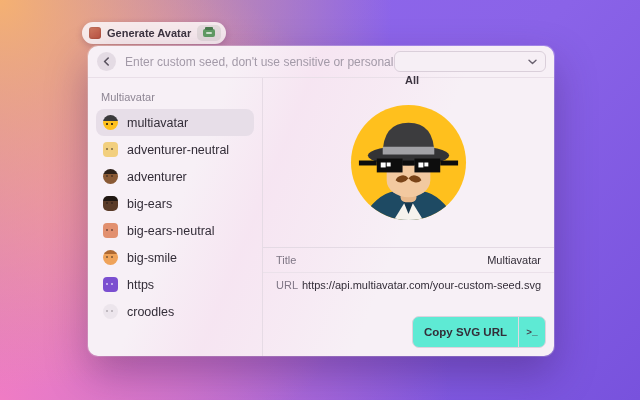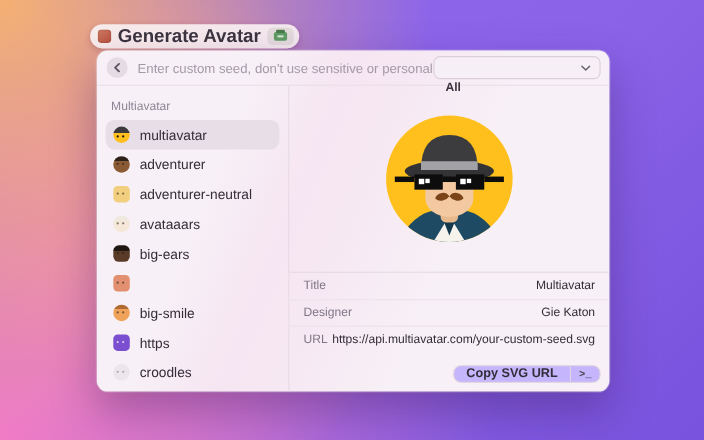--- a/index.html
+++ b/index.html
@@ -13,21 +13,21 @@
       radial-gradient(circle at 18% 55%, rgba(242,140,190,.85) 0%, rgba(242,140,190,0) 45%),
       linear-gradient(135deg, #9168ec 0%, #8a63e8 55%, #7852dd 100%);
   }
 
   
   .tag { position:absolute; left:82px; top:22px; height:22px; display:flex; align-items:center; gap:6px;
     padding:0 5px 0 7px; background:rgba(250,241,243,.92); border-radius:12px;
     box-shadow:0 2px 6px rgba(80,30,80,.25); }
   .tag-appicon { width:12px; height:12px; border-radius:3px;
     background:linear-gradient(145deg,#d07a63,#b9513f); box-shadow:inset 0 0 2px rgba(0,0,0,.25); }
-  .tag-label { font-size:17px; font-weight:bold; color:#3c3440; }
+  .tag-label { font-size:11px; font-weight:bold; color:#3c3440; }
   .tag-badge { width:24px; height:16px; border-radius:5px; background:#e3dadc; display:flex; align-items:center; justify-content:center; }
   .printer { width:12px; height:8px; border-radius:2px; background:#5f9c63; position:relative; }
   .printer::before { content:""; position:absolute; left:2px; top:-2px; width:8px; height:3px; background:#4a7a4e; border-radius:1px; }
   .printer::after { content:""; position:absolute; left:3px; top:3px; width:6px; height:2px; background:#cfe3cf; border-radius:1px; }
 
   
   .window { position:absolute; left:88px; top:46px; width:466px; height:310px; border-radius:10px;
     background:#f7f0f6; overflow:hidden;
     box-shadow:0 18px 40px rgba(55,20,80,.35), 0 0 0 1px rgba(255,255,255,.25); }
   .window::after { content:""; position:absolute; inset:0; pointer-events:none;
@@ -76,22 +76,22 @@
   .preview-wrap { position:absolute; left:0; right:0; top:0; height:169px;
     display:flex; align-items:center; justify-content:center; }
 
   .meta { position:absolute; left:0; right:0; top:169px; border-top:1px solid #e4dae4; }
   .meta-row { height:24.5px; display:flex; align-items:center; justify-content:space-between;
     padding:0 13px; border-bottom:1px solid #ebe1ea; }
   .meta-row:last-child { border-bottom:none; }
   .meta-label { font-size:11px; color:#7f7685; }
   .meta-value { font-size:11px; color:#332d38; }
 
-  .actions { position:absolute; right:8px; bottom:8px; height:16px; display:flex; align-items:stretch;
-    background:#c4b5fd; border:1px solid #ddd2dd; border-radius:7px; overflow:hidden; }
+  .actions { position:absolute; right:8px; bottom:8px; height:32px; display:flex; align-items:stretch;
+    background:#5eead4; border:1px solid #ddd2dd; border-radius:7px; overflow:hidden; }
   .copy-btn { border:none; background:transparent; padding:0 11px; font-family:inherit;
     font-size:11.5px; font-weight:bold; color:#332d38; cursor:pointer; }
   .act-div { width:1px; background:#e2d7e1; }
   .term-btn { border:none; background:transparent; width:26px; cursor:pointer;
     font-family:"Liberation Mono","DejaVu Sans Mono",monospace; font-size:9.5px; font-weight:bold; color:#4a434f; }
 </style>
 </head>
 <body>
 
 <div class="stage">
@@ -126,37 +126,34 @@
       <div class="sidebar">
         <div class="section-title">Multiavatar</div>
 
         <div class="row selected">
           <span class="mini i-multiavatar"></span>
           <span class="row-label">multiavatar</span>
         </div>
 
 
         <div class="row">
+          <span class="mini i-adventurer-neutral"></span>
+          <span class="row-label">adventurer-neutral</span>
+        </div>
+        <div class="row">
           <span class="mini i-adventurer"></span>
           <span class="row-label">adventurer</span>
         </div>
         <div class="row">
-          <span class="mini i-adventurer-neutral"></span>
-          <span class="row-label">adventurer-neutral</span>
-        </div>
-        <div class="row">
-          <span class="mini i-avataaars"></span>
-          <span class="row-label">avataaars</span>
-        </div>
-        <div class="row">
           <span class="mini i-big-ears"></span>
           <span class="row-label">big-ears</span>
         </div>
         <div class="row">
           <span class="mini i-big-ears-neutral"></span>
+          <span class="row-label">big-ears-neutral</span>
         </div>
         <div class="row">
           <span class="mini i-big-smile"></span>
           <span class="row-label">big-smile</span>
         </div>
         <div class="row">
           <span class="mini i-bottts"></span>
           <span class="row-label">https</span>
         </div>
         <div class="row">
@@ -210,24 +207,20 @@
             </g>
           </svg>
         </div>
 
         <div class="meta">
           <div class="meta-row">
             <span class="meta-label">Title</span>
             <span class="meta-value">Multiavatar</span>
           </div>
           <div class="meta-row">
-            <span class="meta-label">Designer</span>
-            <span class="meta-value">Gie Katon</span>
-          </div>
-          <div class="meta-row">
             <span class="meta-label">URL</span>
             <span class="meta-value">https://api.multiavatar.com/your-custom-seed.svg</span>
           </div>
         </div>
 
         <div class="actions">
           <button class="copy-btn">Copy SVG URL</button>
           <span class="act-div"></span>
           <button class="term-btn">&gt;_</button>
         </div>

